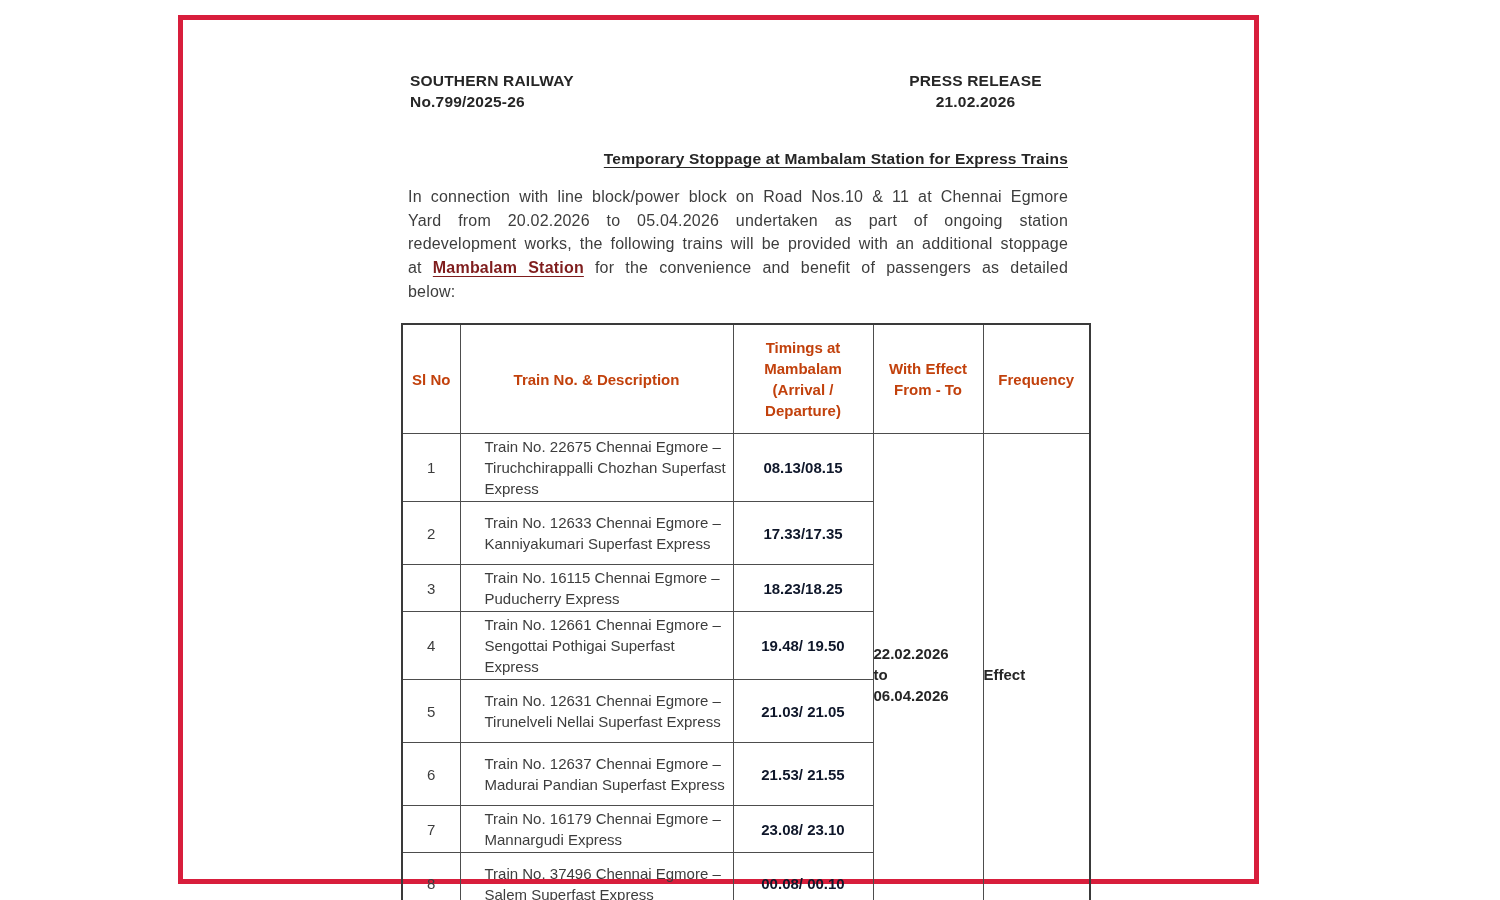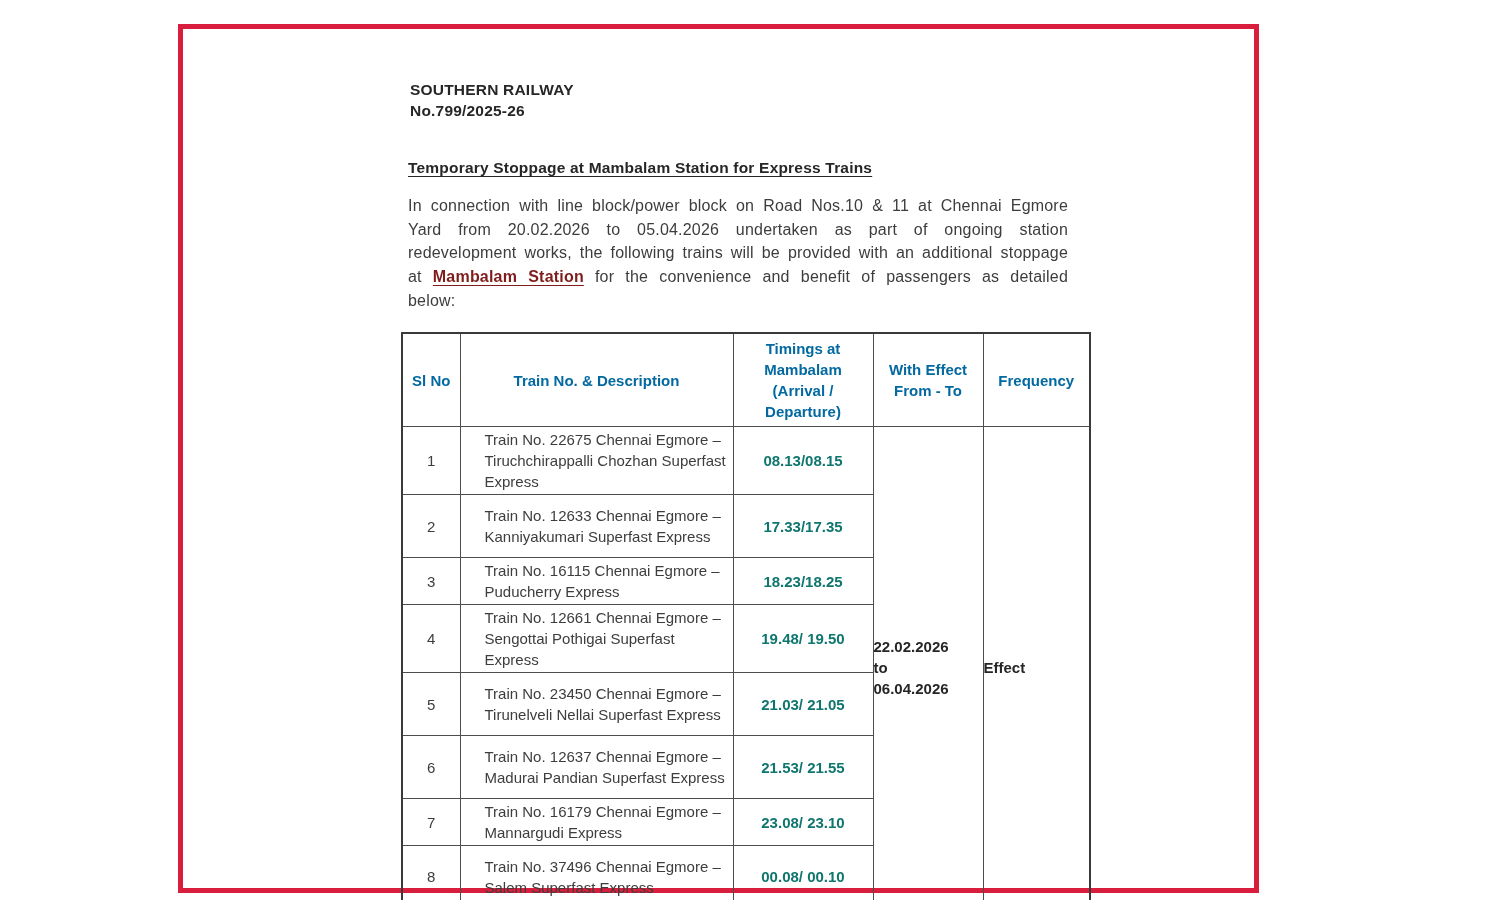--- a/index.html
+++ b/index.html
@@ -9,40 +9,40 @@
     font-family: "Liberation Sans", sans-serif;
     overflow: hidden;
   }
   #page {
     position: relative;
     width: 1500px; height: 900px;
     background: #ffffff;
   }
   #doc-frame {
     position: absolute;
-    left: 178px; top: 24px;
+    left: 178px; top: 15px;
     width: 1081px; height: 869px;
     border: 5px solid #d81e3c;
     background: #ffffff;
   }
   
   .hdr-left {
     position: absolute; left: 227px; top: 50px;
     font-weight: bold; font-size: 15.5px; line-height: 21px;
     color: #262626; letter-spacing: 0.2px;
   }
   .hdr-right {
     position: absolute; left: 700px; top: 50px; width: 185px;
     text-align: center;
     font-weight: bold; font-size: 15.5px; line-height: 21px;
     color: #262626; letter-spacing: 0.2px;
   }
   .doc-title {
     position: absolute; left: 225px; top: 130px; width: 660px;
-    text-align: left;
+    text-align: right;
     font-weight: bold; font-size: 15.5px;
     color: #262626; letter-spacing: 0.2px;
     text-decoration: underline;
     text-underline-offset: 3px;
   }
   .doc-para {
     position: absolute; left: 225px; top: 165px; width: 660px;
     font-size: 16px; line-height: 23.7px;
     color: #3d3d3d; letter-spacing: 0.2px;
     text-align: justify;
@@ -69,46 +69,50 @@
     vertical-align: middle;
     line-height: 21px;
   }
   table { border: 2px solid #3a3a3a; }
   col.c-sl   { width: 58px; }
   col.c-desc { width: 273px; }
   col.c-time { width: 140px; }
   col.c-wef  { width: 110px; }
   col.c-freq { width: 107px; }
   th {
-    font-weight: bold; color: #0369a1;
+    font-weight: bold; color: #c2410c;
     text-align: center;
     height: 82px;
-    padding: 4px 6px;
+    padding: 12px 6px;
   }
   th.pre, td.pre { white-space: pre-line; }
   td.sl   { text-align: center; }
   td.desc { text-align: left; padding: 2px 6px 2px 24px; }
-  td.time { text-align: center; font-weight: bold; color: #0f766e; }
+  td.time { text-align: center; font-weight: bold; color: #0f172a; }
   td.wef, td.freq {
     text-align: left; font-weight: bold; color: #262626;
   }
   tr.r3 { height: 63px; }
   tr.r2 { height: 43px; }
 </style>
 </head>
 <body>
 
 <div id="page">
   <div id="doc-frame">
 
     <div class="hdr-left">
       <div>SOUTHERN RAILWAY</div>
       <div>No.799/2025-26</div>
     </div>
 
+    <div class="hdr-right">
+      <div>PRESS RELEASE</div>
+      <div>21.02.2026</div>
+    </div>
 
     <div class="doc-title">Temporary Stoppage at Mambalam Station for Express Trains</div>
 
     <p class="doc-para"><span>In connection with line block/power block on Road Nos.10 &amp; 11 at Chennai Egmore Yard from 20.02.2026 to 05.04.2026 undertaken as part of ongoing station redevelopment works, the following trains will be provided with an additional stoppage at </span><span class="hl">Mambalam Station</span><span> for the convenience and benefit of passengers as detailed below:</span></p>
 
     <div class="tbl-wrap">
       <table>
         <colgroup>
           <col class="c-sl">
             <col class="c-desc">
@@ -149,21 +153,21 @@
             <td class="desc">Train No. 16115 Chennai Egmore – Puducherry Express</td>
             <td class="time">18.23/18.25</td>
           </tr>
           <tr class="r3">
             <td class="sl">4</td>
             <td class="desc">Train No. 12661 Chennai Egmore – Sengottai Pothigai Superfast Express</td>
             <td class="time">19.48/ 19.50</td>
           </tr>
           <tr class="r3">
             <td class="sl">5</td>
-            <td class="desc">Train No. 23450 Chennai Egmore – Tirunelveli Nellai Superfast Express</td>
+            <td class="desc">Train No. 12631 Chennai Egmore – Tirunelveli Nellai Superfast Express</td>
             <td class="time">21.03/ 21.05</td>
           </tr>
           <tr class="r3">
             <td class="sl">6</td>
             <td class="desc">Train No. 12637 Chennai Egmore – Madurai Pandian Superfast Express</td>
             <td class="time">21.53/ 21.55</td>
           </tr>
           <tr class="r2">
             <td class="sl">7</td>
             <td class="desc">Train No. 16179 Chennai Egmore – Mannargudi Express</td>

